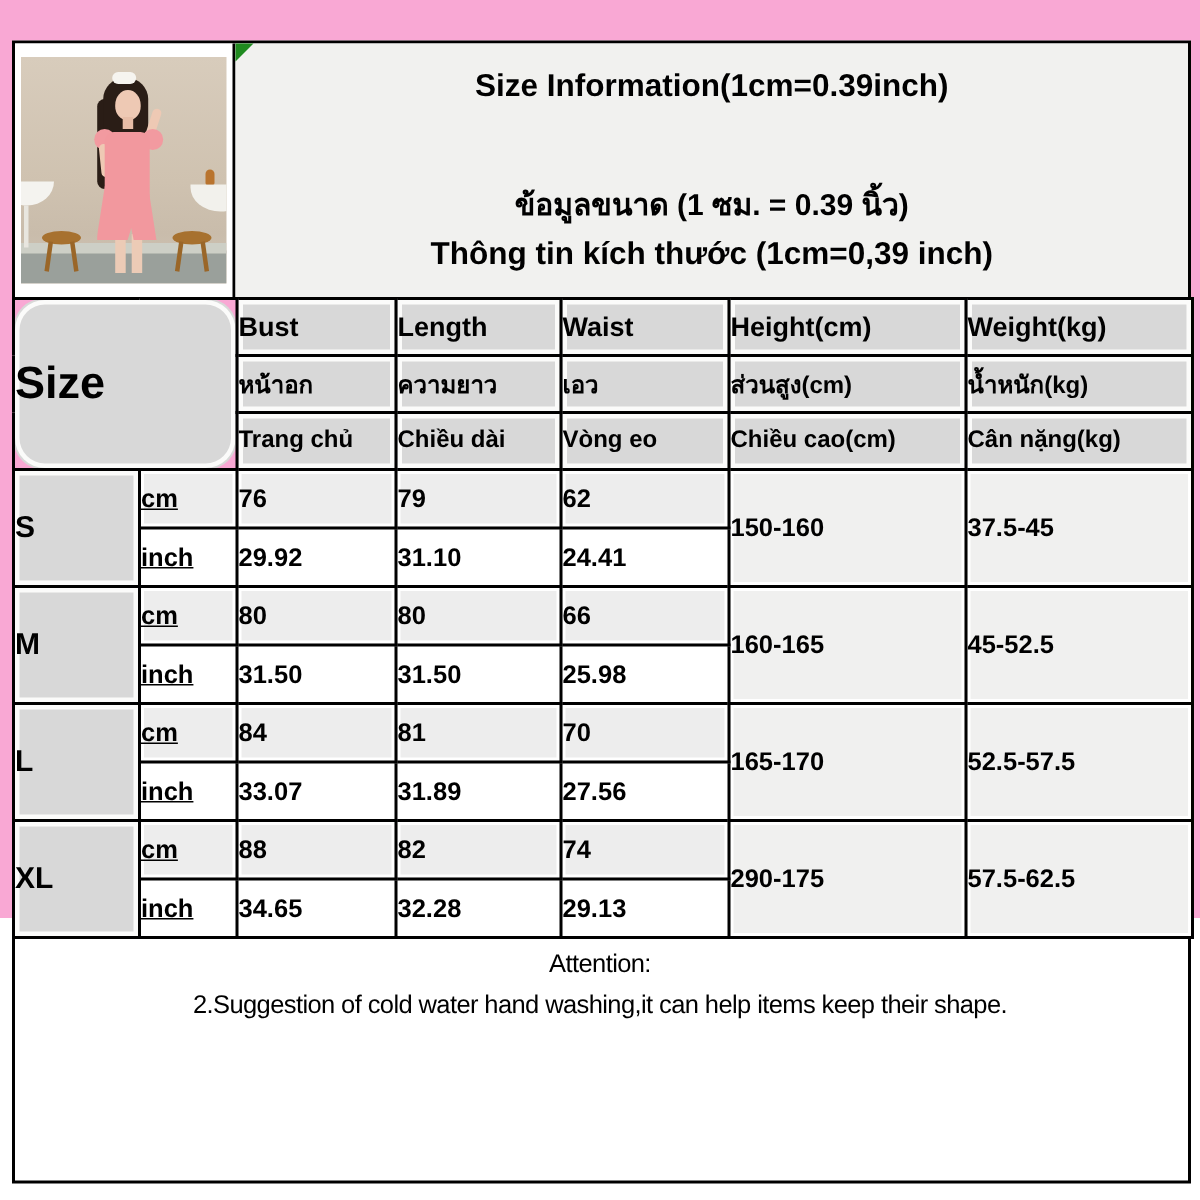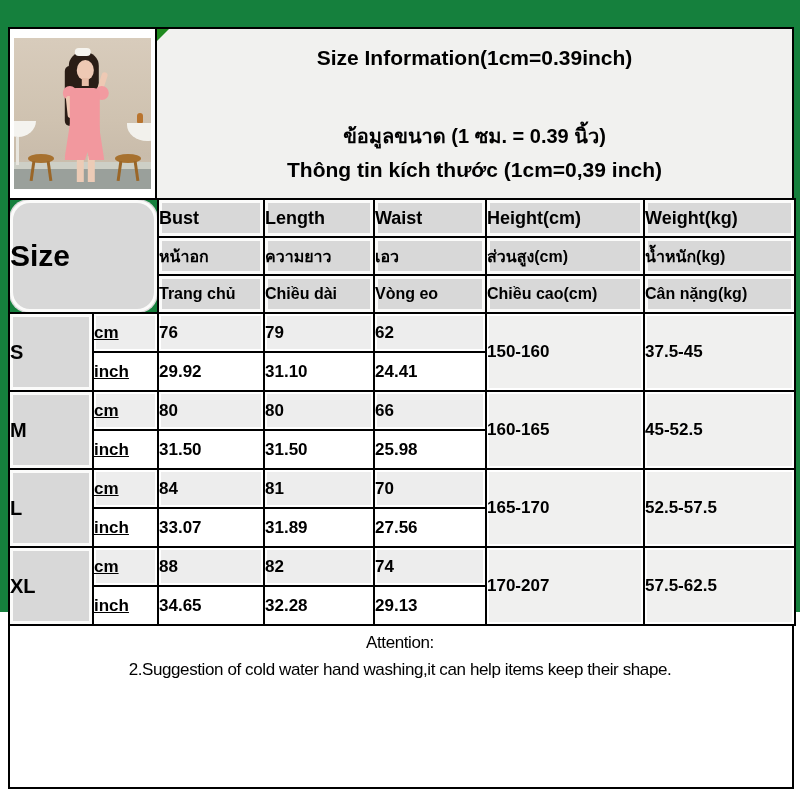--- a/index.html
+++ b/index.html
@@ -1,18 +1,18 @@
 <!DOCTYPE html>
 <html><head>
 <meta charset="utf-8">
 <style>
   * { margin:0; padding:0; box-sizing:border-box; }
   html,body { width:800px; height:800px; background:#ffffff;
     font-family:"Liberation Sans","DejaVu Sans",sans-serif; color:#000; }
-  .sheet { position:relative; width:800px; height:612px; background:#15803d; }
+  .sheet { position:relative; width:800px; height:612px; background:#f9a8d4; }
   .content { position:absolute; left:8px; top:27px; width:786px; }
 
   
   .top-section { display:flex; height:173px; border:2px solid #000; background:#fff; }
   .image-cell { width:147px; flex:0 0 147px; background:#fff; border-right:2px solid #000;
     display:flex; align-items:center; justify-content:center; }
   .photo { position:relative; width:137px; height:151px; overflow:hidden;
     background:linear-gradient(180deg,#d8ccbc 0%,#cfc2b0 55%,#c9bcab 78%,#cfc6b8 100%); }
   .photo .floor { position:absolute; left:0; bottom:0; width:100%; height:22px; background:#9aa09b; }
   .photo .baseboard { position:absolute; left:0; bottom:20px; width:100%; height:7px; background:#cdcfc6; }
@@ -197,21 +197,21 @@
           <td class="cell-white val">31.89</td>
           <td class="cell-white val">27.56</td>
         </tr>
 
         <tr class="d-row">
           <td rowspan="2" class="cell-gray size-letter">XL</td>
           <td class="cell-lgray unit-label">cm</td>
           <td class="cell-lgray val">88</td>
           <td class="cell-lgray val">82</td>
           <td class="cell-lgray val">74</td>
-          <td rowspan="2" class="cell-merged val">170-207</td>
+          <td rowspan="2" class="cell-merged val">290-175</td>
           <td rowspan="2" class="cell-merged val">57.5-62.5</td>
         </tr>
         <tr class="d-row">
           <td class="cell-white unit-label">inch</td>
           <td class="cell-white val">34.65</td>
           <td class="cell-white val">32.28</td>
           <td class="cell-white val">29.13</td>
         </tr>
       </tbody>
     </table>

